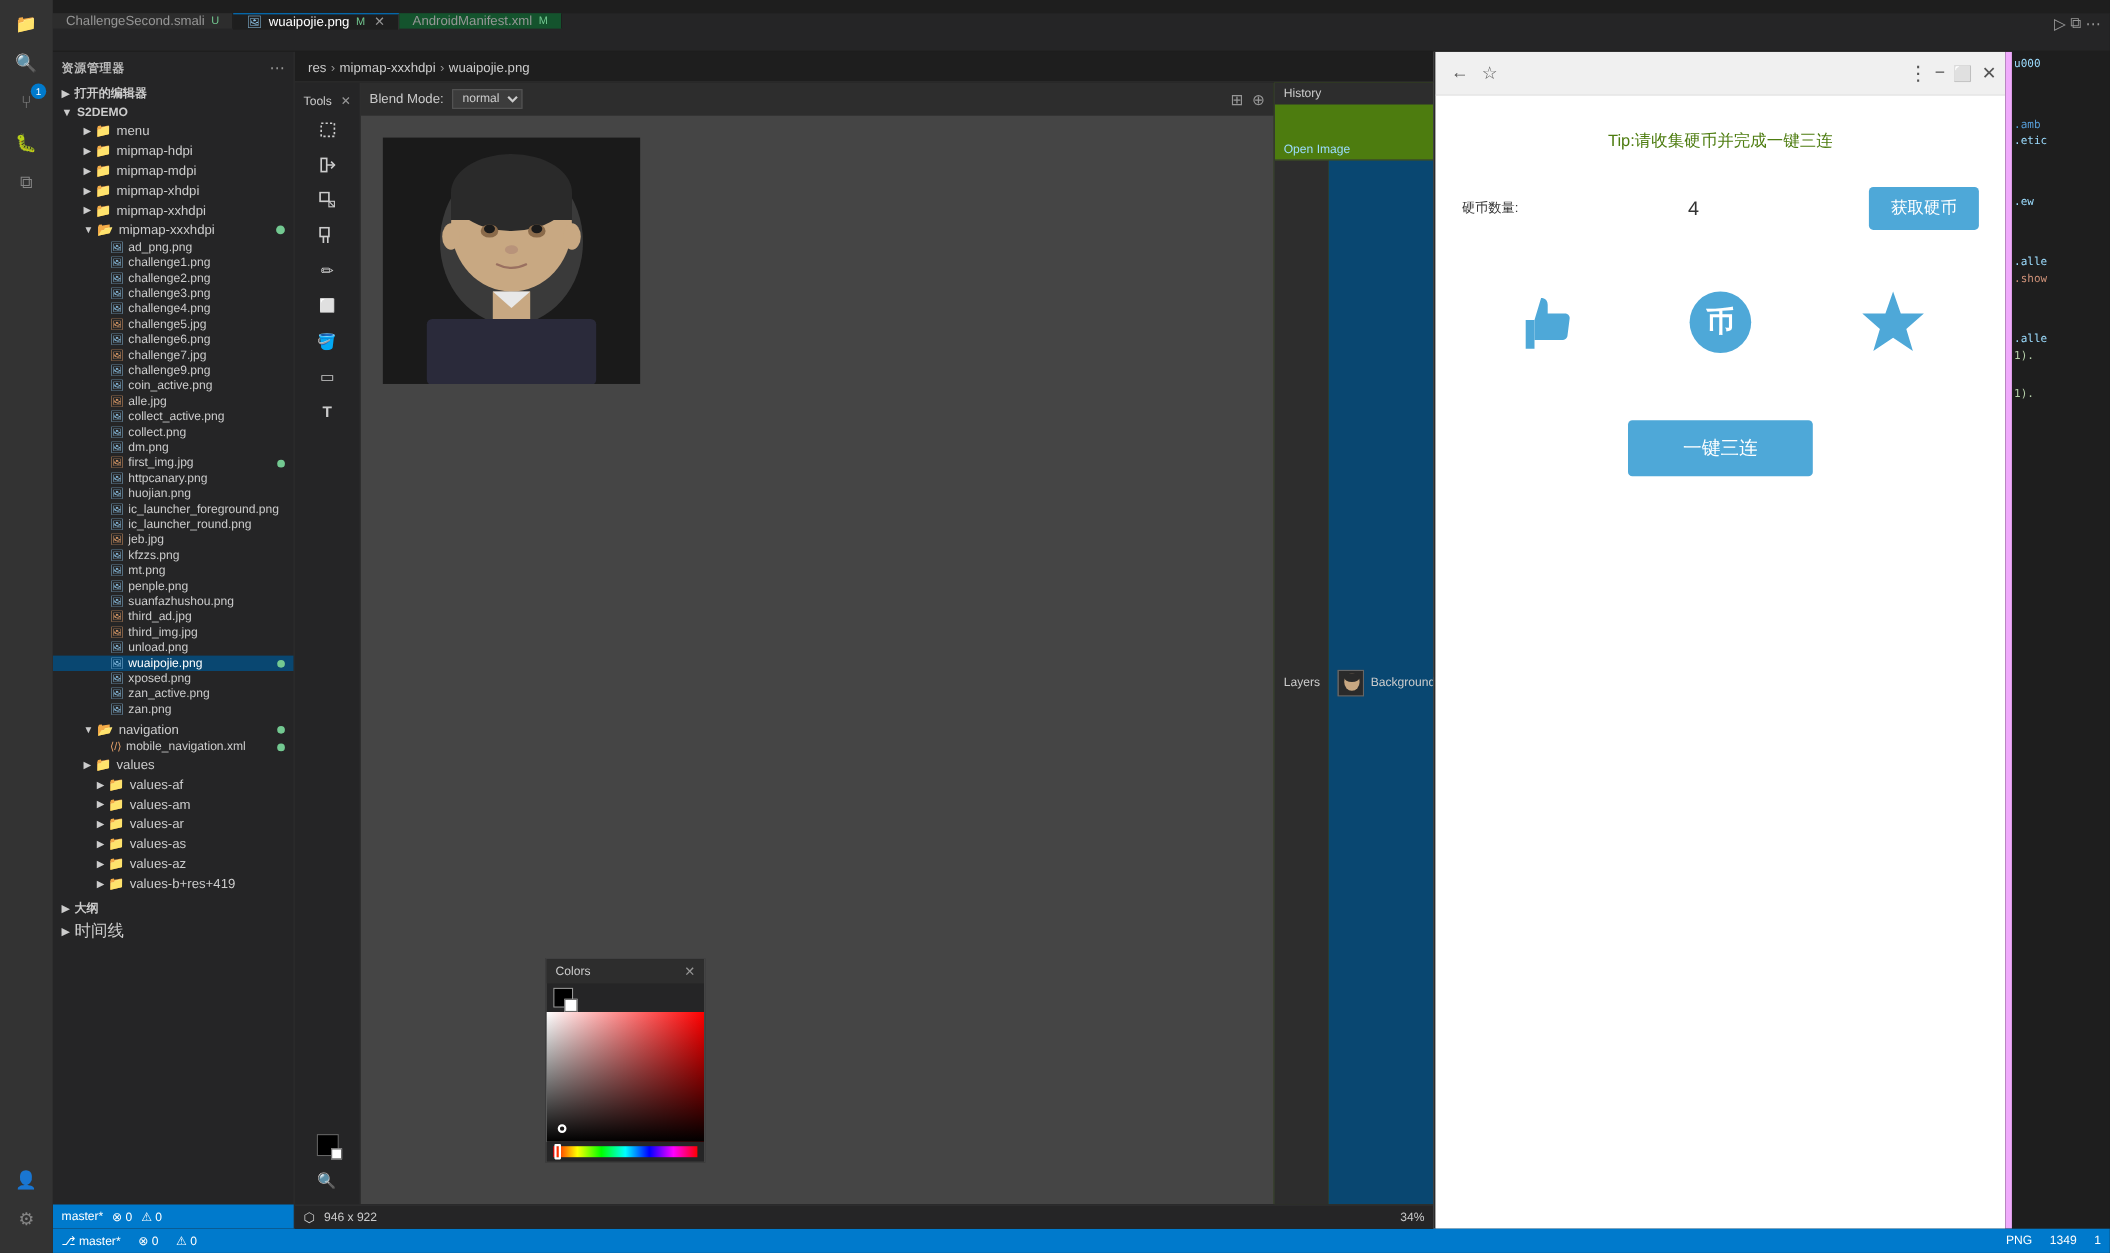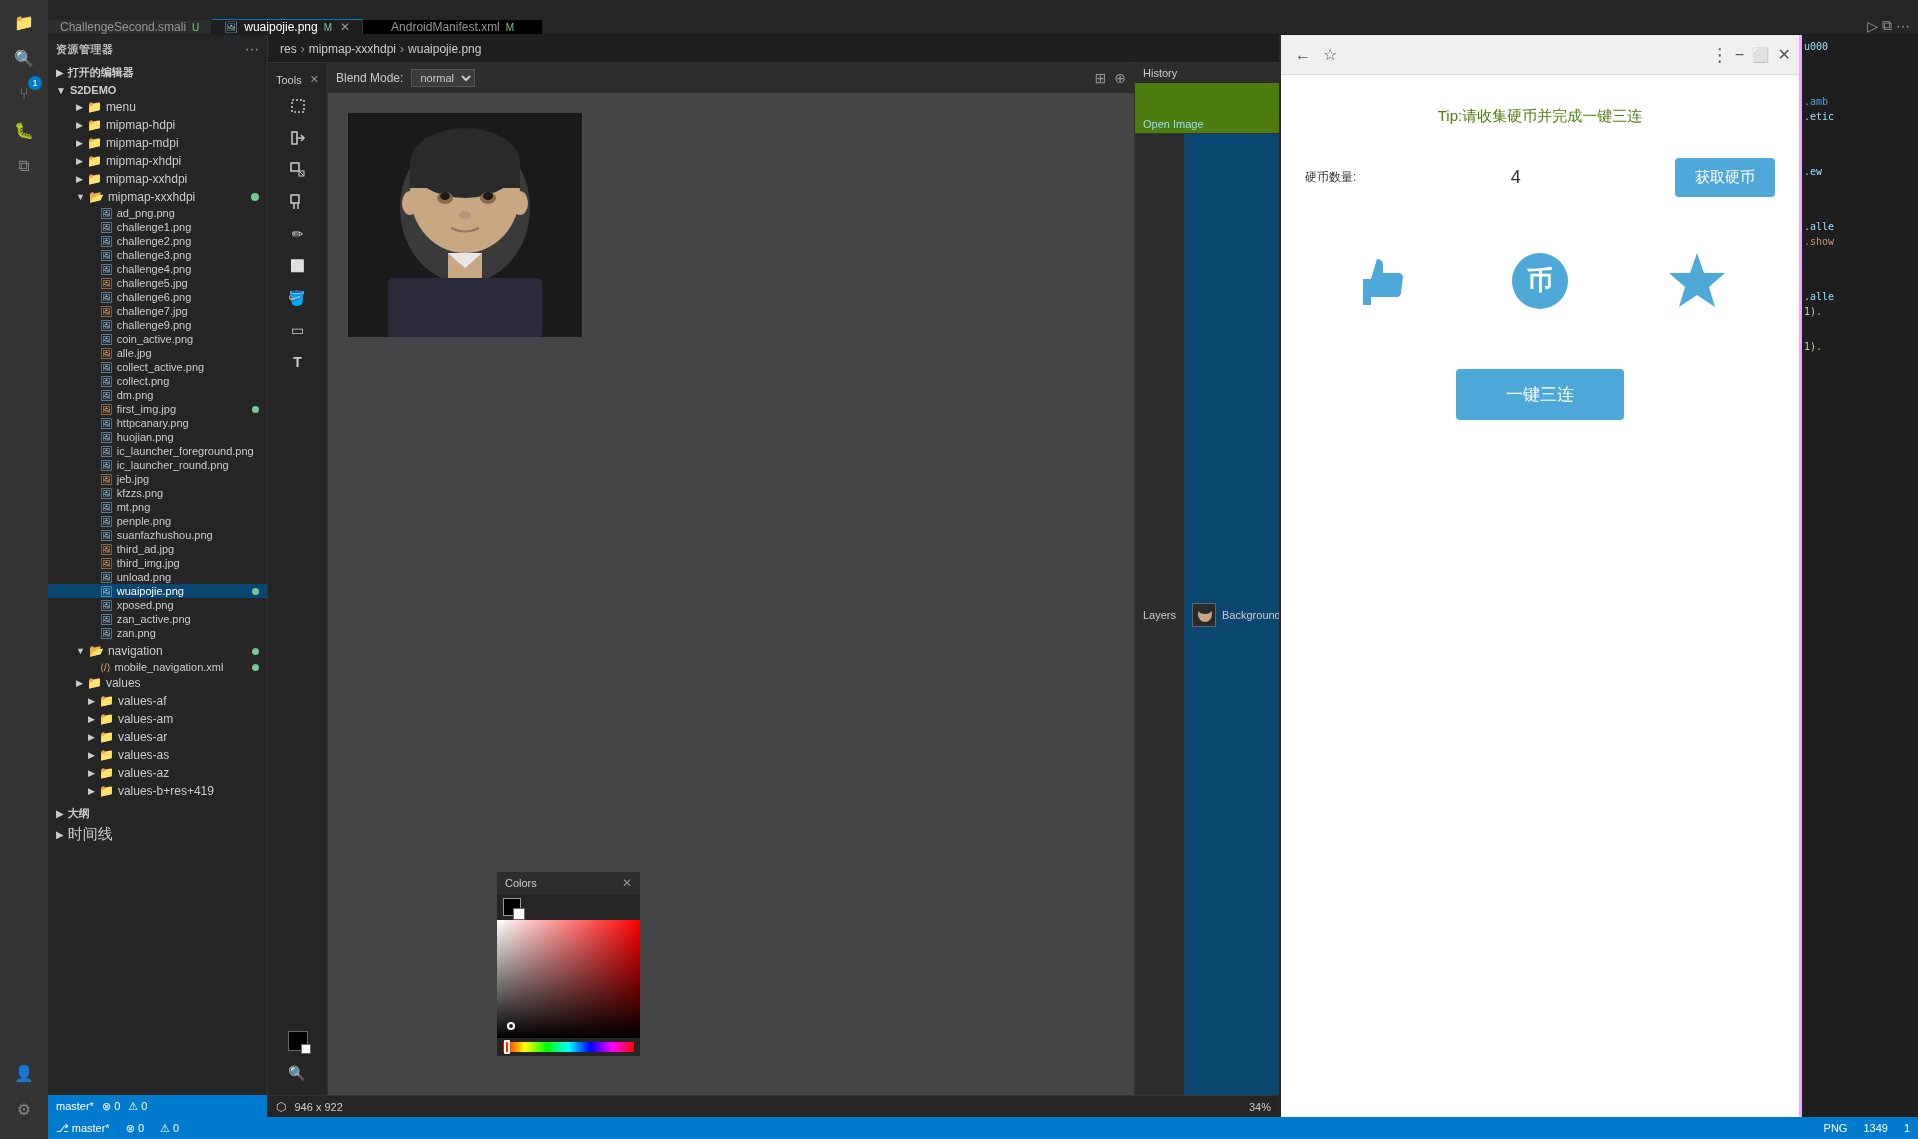--- a/index.html
+++ b/index.html
@@ -22,32 +22,32 @@
   <div style="width:28px;height:28px;display:flex;align-items:center;justify-content:center;cursor:pointer;color:#858585;font-size:16px;">🐛</div>
   <div style="width:28px;height:28px;display:flex;align-items:center;justify-content:center;cursor:pointer;color:#858585;font-size:16px;">⧉</div>
   <div style="margin-top:auto;margin-bottom:16px;display:flex;flex-direction:column;gap:8px;">
     <div style="width:28px;height:28px;display:flex;align-items:center;justify-content:center;cursor:pointer;color:#858585;font-size:16px;">👤</div>
     <div style="width:28px;height:28px;display:flex;align-items:center;justify-content:center;cursor:pointer;color:#858585;font-size:16px;">⚙</div>
   </div>
 </div>
 
 <div style="position:absolute;left:48px;top:0;right:0;bottom:0;display:flex;flex-direction:column;">
 
-  <div style="height:35px;background:#252526;display:flex;align-items:flex-end;border-bottom:1px solid #1e1e1e;flex-shrink:0;">
+  <div style="height:35px;background:#252526;display:flex;align-items:flex-start;border-bottom:1px solid #1e1e1e;flex-shrink:0;margin-top:12px;">
     <div style="display:flex;align-items:center;padding:0 12px;gap:6px;font-size:12px;color:#969696;cursor:pointer;background:#2d2d2d;border-right:1px solid #1e1e1e;">
       <span>ChallengeSecond.smali</span>
       <span style="color:#73c991;font-size:10px;">U</span>
     </div>
     <div style="display:flex;align-items:center;padding:0 12px;gap:6px;font-size:12px;color:#fff;cursor:pointer;background:#1e1e1e;border-right:1px solid #333;border-top:1px solid #007acc;">
       <span style="color:#8dc4e8;font-size:11px;">🖼</span>
       <span>wuaipojie.png</span>
       <span style="color:#73c991;font-size:10px;">M</span>
       <span style="font-size:12px;color:#969696;cursor:pointer;margin-left:2px;">✕</span>
     </div>
-    <div style="display:flex;align-items:center;padding:0 28px;gap:6px;font-size:12px;color:#969696;cursor:pointer;background:#000000;border-right:1px solid #1e1e1e;">
+    <div style="display:flex;align-items:center;padding:0 12px;gap:6px;font-size:12px;color:#969696;cursor:pointer;background:#14532d;border-right:1px solid #1e1e1e;">
       <span>AndroidManifest.xml</span>
       <span style="color:#73c991;font-size:10px;">M</span>
     </div>
     <div style="margin-left:auto;display:flex;align-items:center;gap:4px;padding:0 8px;">
       <span style="color:#969696;font-size:14px;cursor:pointer;">▷</span>
       <span style="color:#969696;font-size:14px;cursor:pointer;">⧉</span>
       <span style="color:#969696;font-size:14px;cursor:pointer;">⋯</span>
     </div>
   </div>
 
@@ -510,21 +510,21 @@
                 <polygon points="32,4 39,24 60,24 44,38 50,58 32,46 14,58 20,38 4,24 25,24" fill="#4ea8d8"></polygon>
               </svg>
             </div>
           </div>
 
           <button style="background:#4ea8d8;color:white;border:none;padding:14px 50px;font-size:17px;border-radius:4px;cursor:pointer;margin-top:8px;">一键三连</button>
         </div>
       </div>
     </div>
 
-    <div style="width:119px;background:#1e1e1e;color:#d4d4d4;font-size:10px;font-family:Consolas,monospace;padding:4px 2px;overflow:hidden;flex-shrink:0;border-left:3px solid #f0abfc;">
+    <div style="width:95px;background:#1e1e1e;color:#d4d4d4;font-size:10px;font-family:Consolas,monospace;padding:4px 2px;overflow:hidden;flex-shrink:0;border-left:6px solid #f0abfc;">
       <div style="white-space:nowrap;line-height:1.5;color:#9cdcfe;">u000</div>
       <div style="white-space:nowrap;line-height:1.5;color:#569cd6;margin-top:40px;">.amb</div>
       <div style="white-space:nowrap;line-height:1.5;color:#9cdcfe;">.etic</div>
       <div style="white-space:nowrap;line-height:1.5;color:#9cdcfe;margin-top:40px;">.ew</div>
       <div style="white-space:nowrap;line-height:1.5;color:#9cdcfe;margin-top:40px;">.alle</div>
       <div style="white-space:nowrap;line-height:1.5;color:#ce9178;">.show</div>
       <div style="white-space:nowrap;line-height:1.5;color:#9cdcfe;margin-top:40px;">.alle</div>
       <div style="white-space:nowrap;line-height:1.5;color:#b5cea8;">1).</div>
       <div style="white-space:nowrap;line-height:1.5;color:#b5cea8;margin-top:20px;">1).</div>
     </div>

